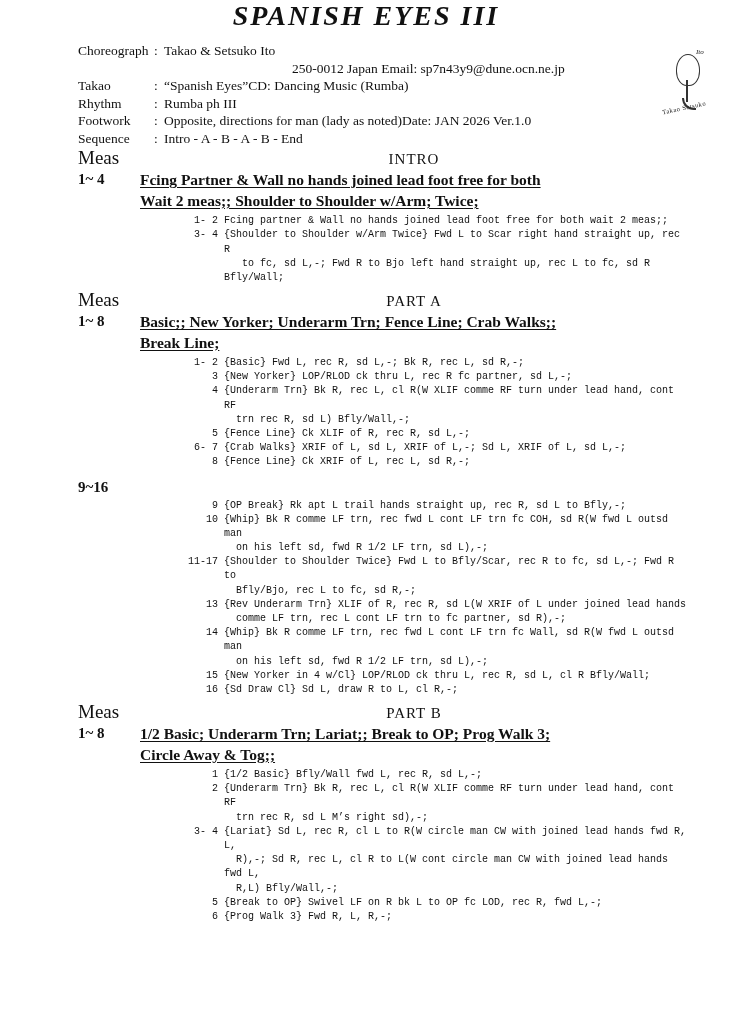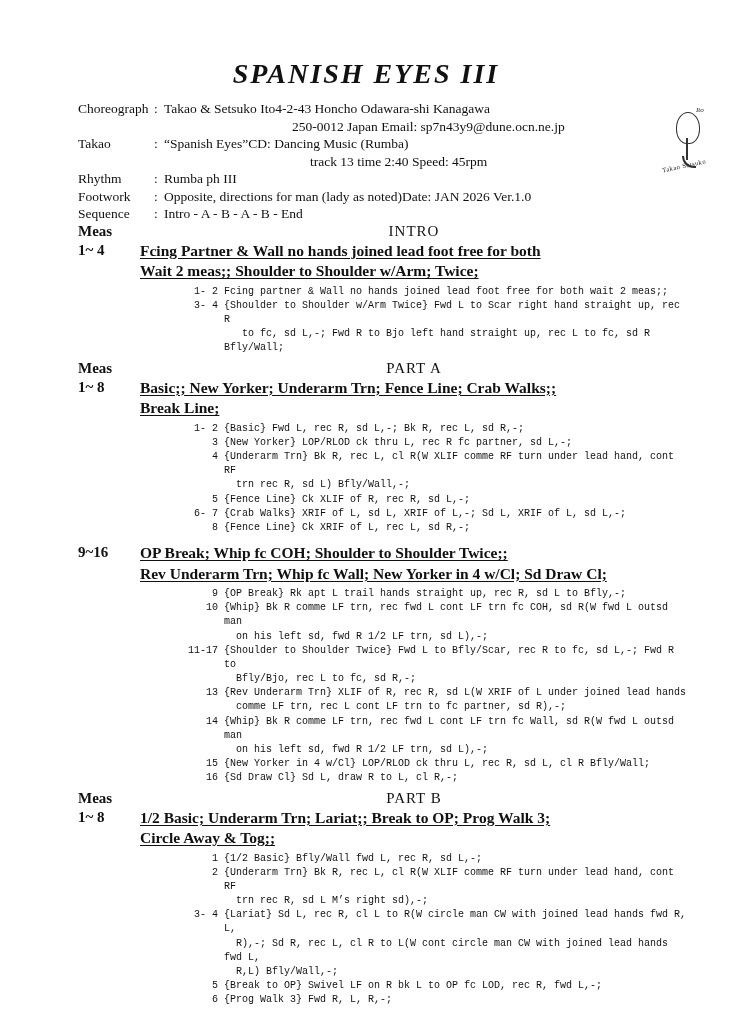--- a/index.html
+++ b/index.html
@@ -23,21 +23,20 @@
     box-sizing: border-box;
   }
   
   .doc-title {
     text-align: center;
     font-family: "Liberation Serif", serif;
     font-weight: bold;
     font-style: italic;
     font-size: 28px;
     letter-spacing: 2px;
-    margin-top: 58px;
     margin-bottom: 10px;
   }
   
   .header {
     position: relative;
     margin: 0 60px 0 78px;
     font-size: 13.5px;
     line-height: 1.30;
   }
   .hdr-label {
@@ -121,22 +120,22 @@
     text-decoration: underline;
     text-underline-offset: 2px;
     display: block;
   }
   .meas-row {
     display: flex;
     align-items: baseline;
   }
   .meas-row .meas-word {
     flex: 0 0 62px;
-    font-weight: bold;
-    font-size: 15px;
+    font-weight: normal;
+    font-size: 19px;
   }
   .meas-row .head-center {
     flex: 1 1 auto;
     text-align: center;
     font-weight: normal;
     font-size: 15px;
     letter-spacing: 1px;
   }
   
   .cues {
@@ -168,40 +167,33 @@
 <div class="page">
 
   <div class="doc-title">SPANISH  EYES  III</div>
 
   <div class="header">
     <div class="hdr-two">
       <span class="hdr-label">Choreograph</span>
       <span class="hdr-colon">:</span>
       <span>Takao &amp; Setsuko Ito</span>
       <span class="gap-lg"></span>
-      <span>4-2-43 Honcho Odawara-shi Kanagawa</span>
     </div>
     <div class="hdr-two">
       <span class="hdr-label"></span>
       <span class="hdr-colon"></span>
       <span style="display:inline-block;width:128px"></span>
       <span>250-0012 Japan      Email:  sp7n43y9@dune.ocn.ne.jp</span>
     </div>
     <div class="hdr-two">
       <span class="hdr-label">Takao</span>
       <span class="hdr-colon">:</span>
       <span>“Spanish Eyes”</span>
       <span class="gap-sm"></span>
       <span>CD: Dancing Music (Rumba)</span>
-    </div>
-    <div class="hdr-two">
-      <span class="hdr-label"></span>
-      <span class="hdr-colon"></span>
-      <span style="display:inline-block;width:146px"></span>
-      <span>track 13    time 2:40   Speed: 45rpm</span>
     </div>
     <div class="hdr-two">
       <span class="hdr-label">Rhythm</span>
       <span class="hdr-colon">:</span>
       <span>Rumba    ph III</span>
     </div>
     <div class="hdr-two">
       <span class="hdr-label">Footwork</span>
       <span class="hdr-colon">:</span>
       <span>Opposite, directions for man (lady as noted)</span>
@@ -283,24 +275,20 @@
         <span class="txt">{Crab Walks} XRIF of L, sd L, XRIF of L,-; Sd L, XRIF of L, sd L,-;</span>
       </div>
       <div class="cue">
         <span class="num">8</span>
         <span class="txt">{Fence Line} Ck XRIF of L, rec L, sd R,-;</span>
       </div>
     </div>
 
     <div class="block" style="margin-top:8px">
       <div class="rng">9~16</div>
-      <div class="figs">
-        <span class="line">OP Break; Whip fc COH; Shoulder to Shoulder Twice;;</span>
-        <span class="line">Rev Underarm Trn; Whip fc Wall; New Yorker in 4 w/Cl; Sd Draw Cl;</span>
-      </div>
     </div>
     <div class="cues">
       <div class="cue">
         <span class="num">9</span>
         <span class="txt">{OP Break} Rk apt L trail hands straight up, rec R, sd L to Bfly,-;</span>
       </div>
       <div class="cue">
         <span class="num">10</span>
         <span class="txt">{Whip} Bk R comme LF trn, rec fwd L cont LF trn fc COH, sd R(W fwd L outsd man
   on his left sd, fwd R 1/2 LF trn, sd L),-;</span>

